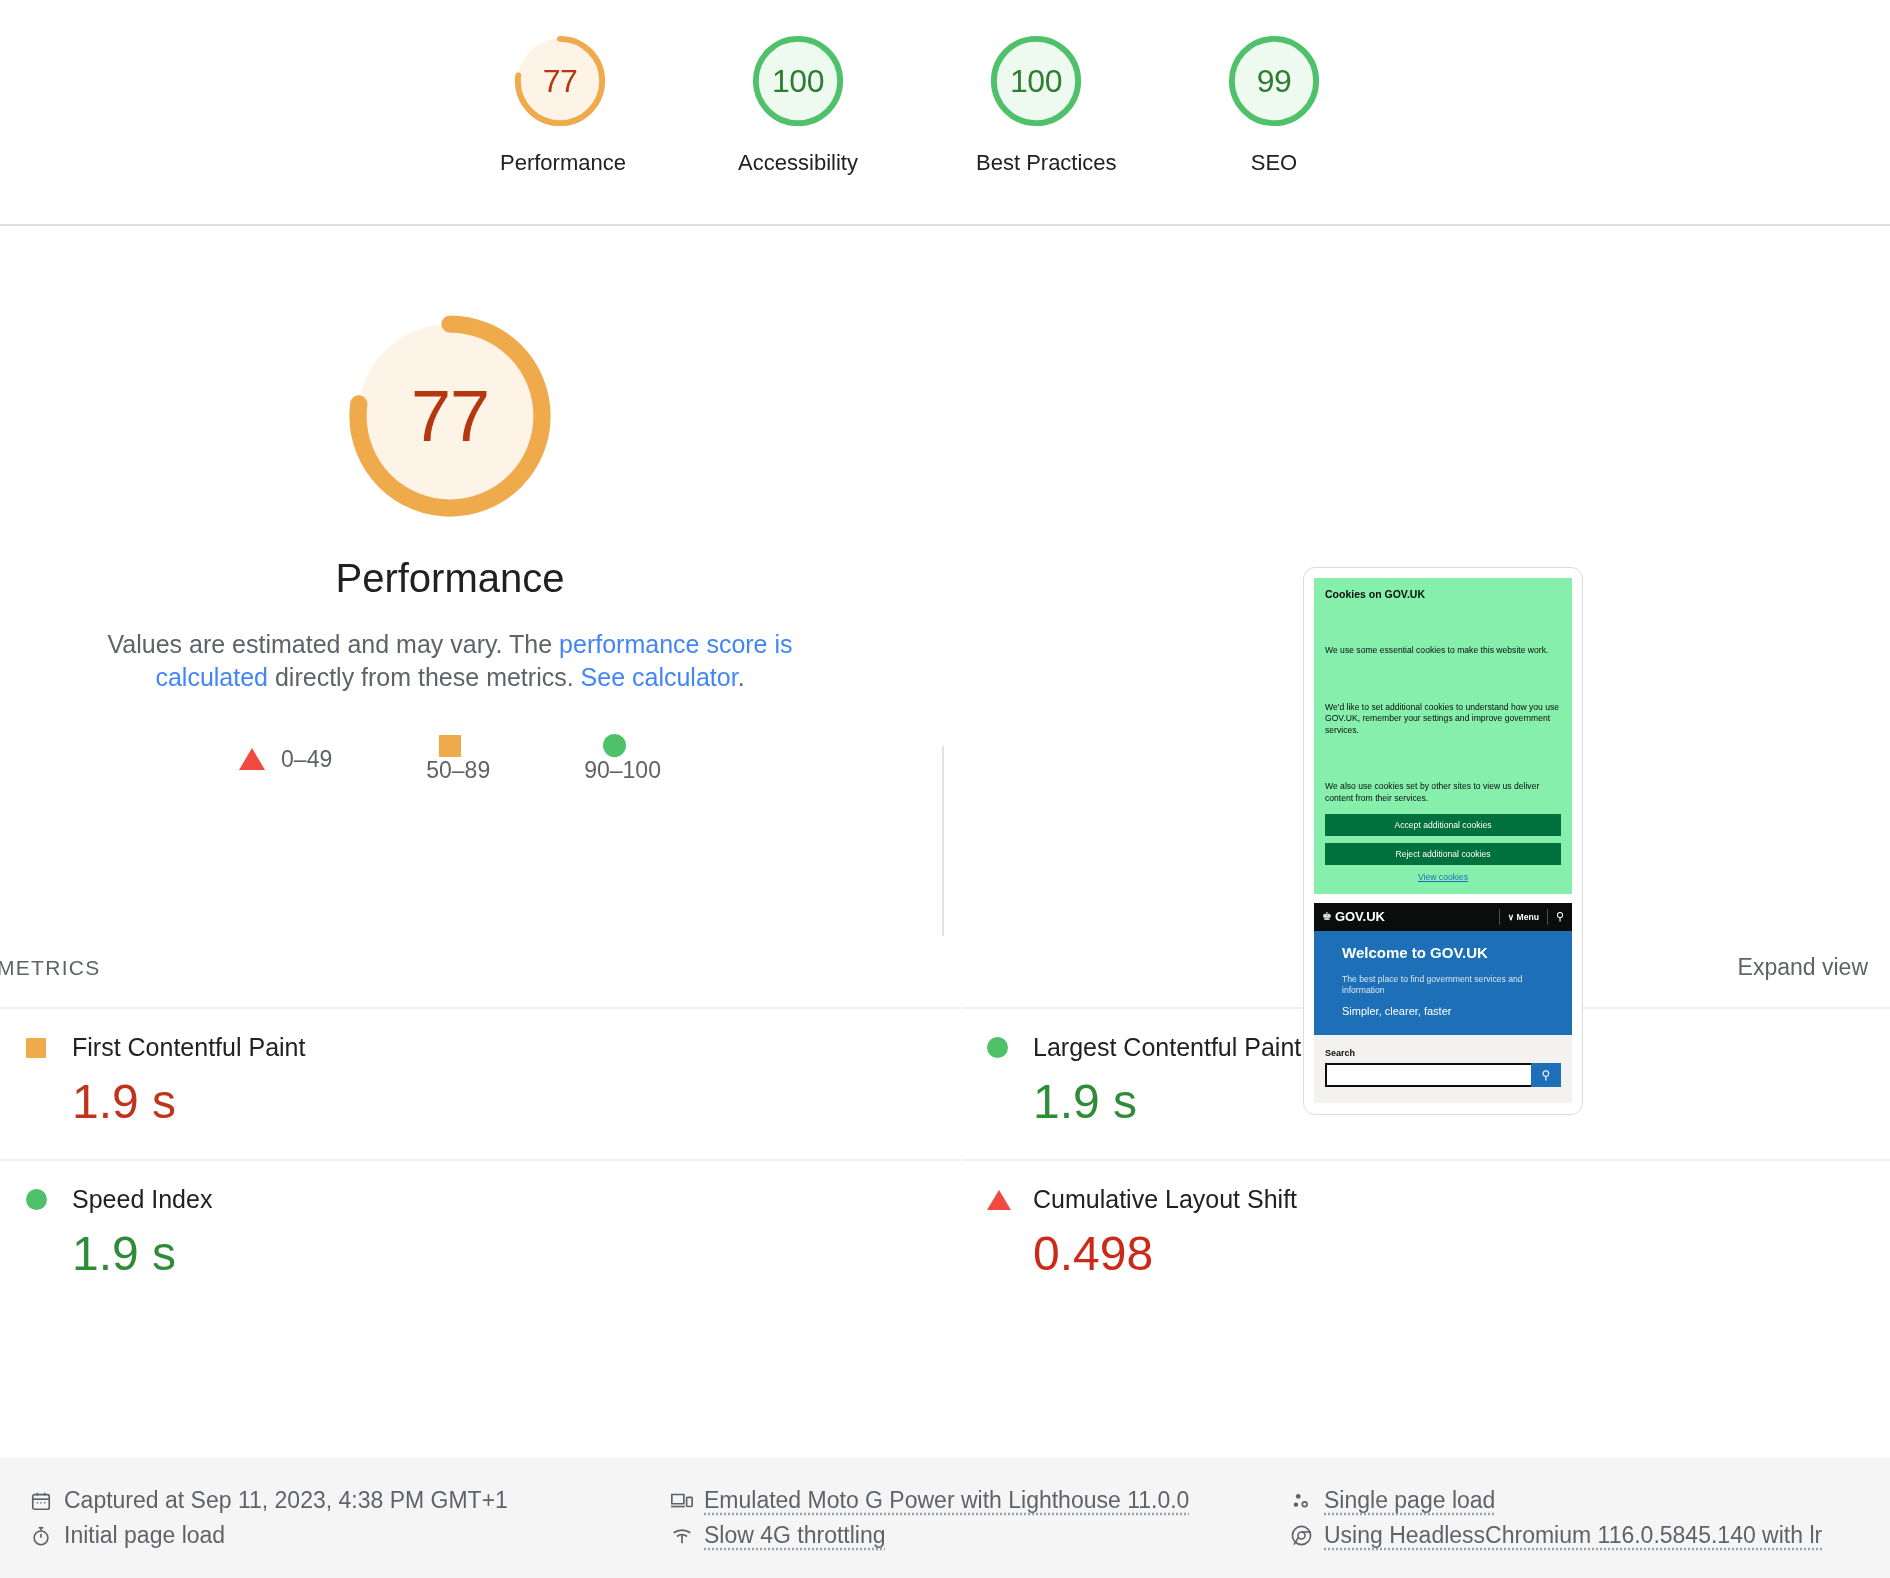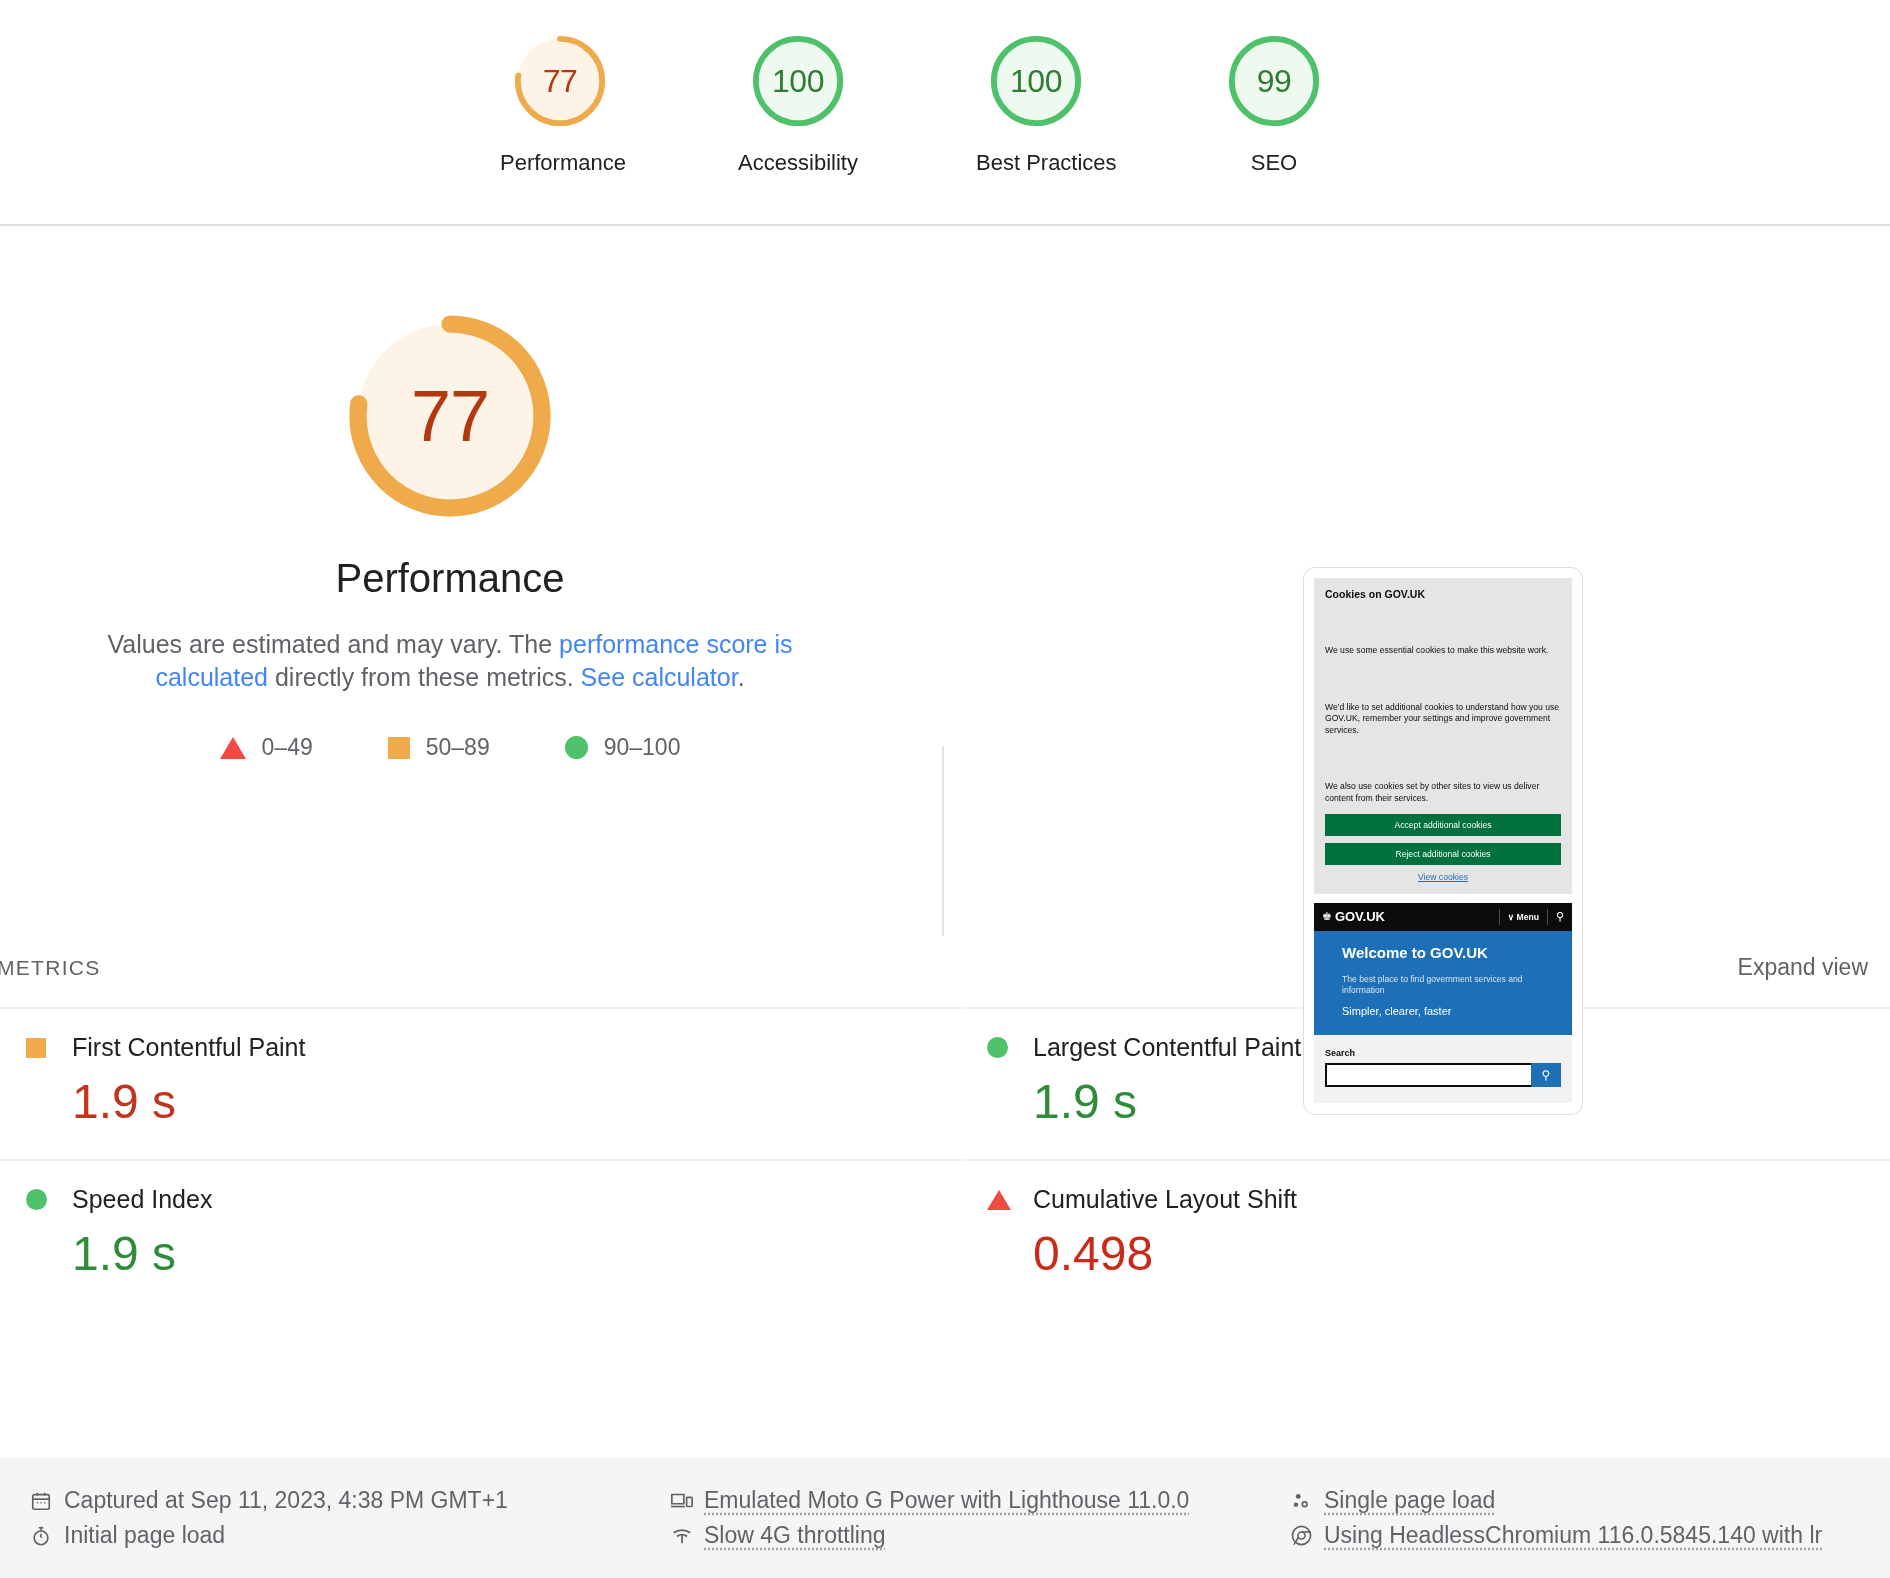--- a/index.html
+++ b/index.html
@@ -65,37 +65,37 @@
     margin-top: 27px; width: 800px; text-align: center;
     font-size: 25px; line-height: 1.32; color: #5f6368;
   }
   .perf-desc a { color: #4285f4; text-decoration: none; }
 
   .legend {
     margin-top: 40px; display: flex; align-items: center; gap: 12px;
     font-size: 23px; color: #5f6368; justify-content: center;
   }
   .legend-item { display: flex; align-items: center; }
-  .legend-item + .legend-item { margin-left: 63px; }
+  .legend-item + .legend-item { margin-left: 82px; flex-direction: column; }
   .sw-tri {
     width: 0; height: 0; border-left: 13px solid transparent;
     border-right: 13px solid transparent; border-bottom: 22px solid #f04a41;
     margin-right: 16px;
   }
   .sw-sq { width: 22px; height: 22px; background: #efab4b; margin-right: 16px; }
   .sw-cir { width: 23px; height: 23px; border-radius: 50%; background: #4fc16a; margin-right: 16px; }
 
   
   .phone-wrap { position: absolute; left: 1303px; top: 341px; }
   .phone {
     width: 280px; height: 548px; background: #fff;
     border: 1.5px solid #dcdcdc; border-radius: 12px; padding: 10px 10px;
     overflow: hidden;
   }
-  .gk-cookie { background: #e5e5e5; padding: 10px 11px 12px; }
+  .gk-cookie { background: #86efac; padding: 10px 11px 12px; }
   .gk-cookie h4 { font-size: 10.5px; color: #0b0c0c; margin-bottom: 8px; font-weight: 700; }
   .gk-cookie p { font-size: 8.6px; color: #0b0c0c; line-height: 1.35; margin-bottom: 9px; margin-top: 45px; }
   .gk-btn {
     display: block; width: 100%; background: #00703c; color: #fff;
     border: 0; font-size: 8.6px; text-align: center; padding: 6px 0;
     margin-bottom: 7px; font-family: "Liberation Sans", sans-serif;
   }
   .gk-link {
     display: block; text-align: center; font-size: 8.6px;
     color: #1d70b8; text-decoration: underline; margin-top: 2px;

